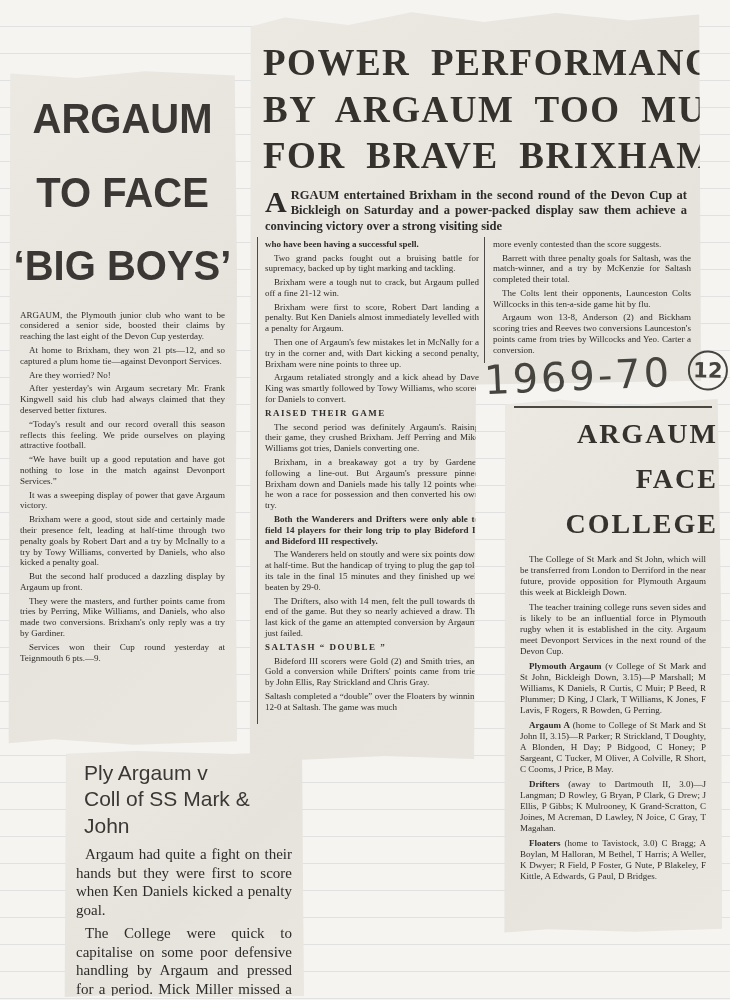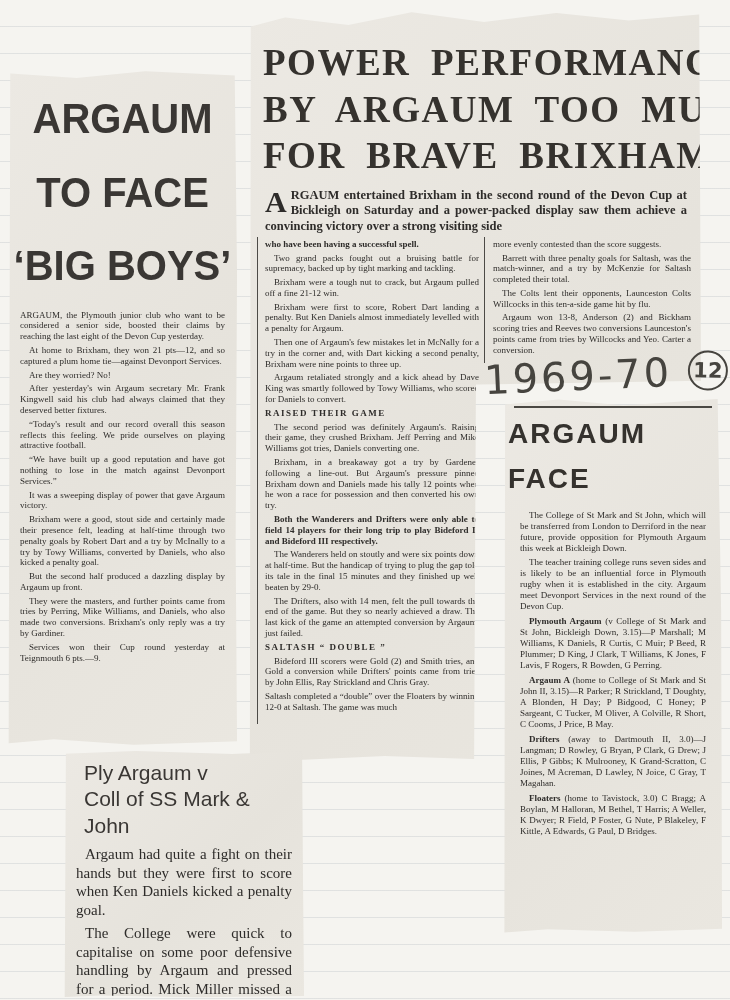--- a/index.html
+++ b/index.html
@@ -69,22 +69,22 @@
     width:36px;height:36px;border:2.5px solid #46443f;border-radius:50%;
     display:flex;align-items:center;justify-content:center;
     font-size:21px;font-weight:bold;transform:rotate(4deg);
   }
   
   .college{left:504px;top:398px;width:218px;height:536px;box-sizing:border-box;
     clip-path:polygon(0.5% 1.2%,25% 0.3%,55% 1.4%,98% 0.2%,99.6% 40%,100% 99%,60% 99.6%,20% 99.1%,0.2% 99.7%);
     filter:drop-shadow(1px 1px 2px rgba(60,55,45,0.35));}
   .college .toprule{border-top:2px solid #4a4843;margin:8px 10px 0;}
   .college .headline{
-    font-family:Liberation Sans, sans-serif;font-weight:bold;
-    font-size:28px;line-height:1.6;text-align:left;color:#35322e;
+    font-family:Liberation Serif, serif;font-weight:bold;
+    font-size:28px;line-height:1.6;text-align:right;color:#35322e;
     margin:4px 4px 8px;letter-spacing:2px;
   }
   .college p{font-size:9px;line-height:1.22;text-align:justify;margin:0 16px 4px;text-indent:9px;}
   .college .team b{font-weight:bold;}
   
   .ply{left:64px;top:750px;width:240px;height:248px;z-index:5;box-sizing:border-box;
     clip-path:polygon(0.8% 1.5%,30% 0.4%,70% 1.6%,99.2% 0.6%,99.6% 55%,100% 99.2%,55% 99.7%,15% 99%,0.3% 99.6%);
     filter:drop-shadow(1px 1px 2px rgba(60,55,45,0.35));}
   .ply .headline{
     font-family:"Liberation Sans", sans-serif;font-weight:normal;
@@ -155,20 +155,21 @@
 
 <div class="handwriting">
   <span class="season">1969-70</span>
   <span class="circle">12</span>
 </div>
 
 <div class="clipping college">
   <div class="toprule"></div>
   <div class="headline">
     <div>ARGAUM FACE</div>
+    <div>COLLEGE</div>
   </div>
   <p>The College of St Mark and St John, which will be transferred from London to Derriford in the near future, provide opposition for Plymouth Argaum this week at Bickleigh Down.</p>
   <p>The teacher training college runs seven sides and is likely to be an influential force in Plymouth rugby when it is established in the city. Argaum meet Devonport Services in the next round of the Devon Cup.</p>
   <p class="team"><b>Plymouth Argaum</b><span> (v College of St Mark and St John, Bickleigh Down, 3.15)—P Marshall; M Williams, K Daniels, R Curtis, C Muir; P Beed, R Plummer; D King, J Clark, T Williams, K Jones, F Lavis, F Rogers, R Bowden, G Perring.</span></p>
   <p class="team"><b>Argaum A</b><span> (home to College of St Mark and St John II, 3.15)—R Parker; R Strickland, T Doughty, A Blonden, H Day; P Bidgood, C Honey; P Sargeant, C Tucker, M Oliver, A Colville, R Short, C Cooms, J Price, B May.</span></p>
   <p class="team"><b>Drifters</b><span> (away to Dartmouth II, 3.0)—J Langman; D Rowley, G Bryan, P Clark, G Drew; J Ellis, P Gibbs; K Mulrooney, K Grand-Scratton, C Joines, M Acreman, D Lawley, N Joice, C Gray, T Magahan.</span></p>
   <p class="team"><b>Floaters</b><span> (home to Tavistock, 3.0) C Bragg; A Boylan, M Halloran, M Bethel, T Harris; A Weller, K Dwyer; R Field, P Foster, G Nute, P Blakeley, F Kittle, A Edwards, G Paul, D Bridges.</span></p>
 </div>
 
 <div class="clipping ply">

